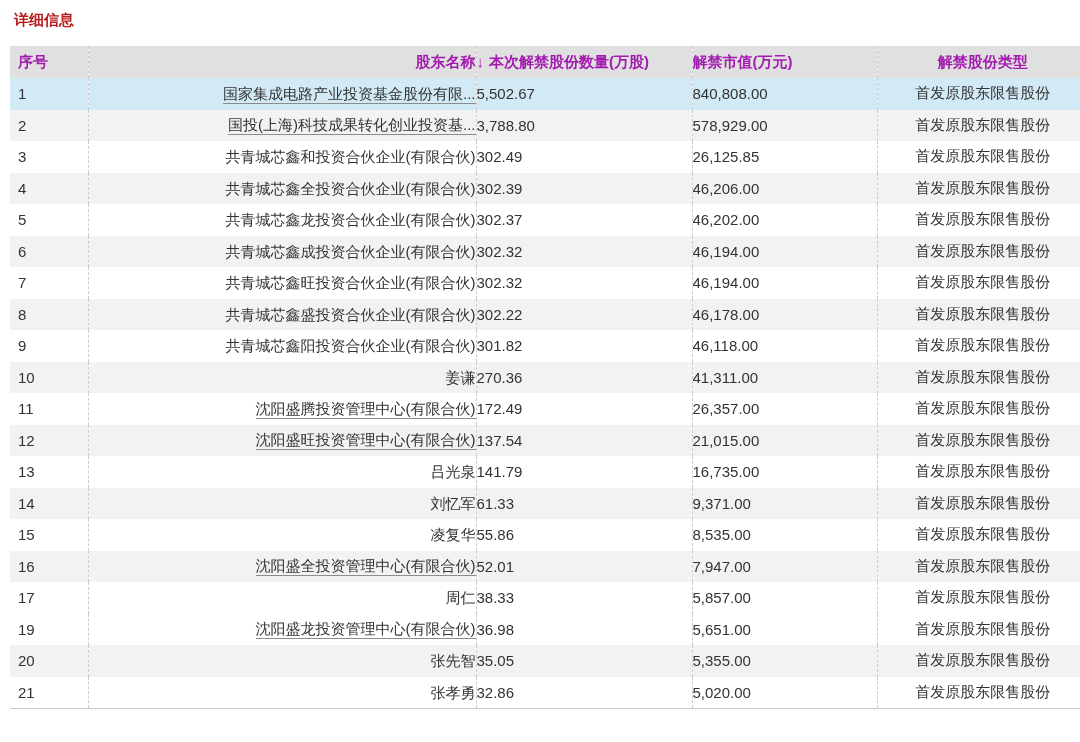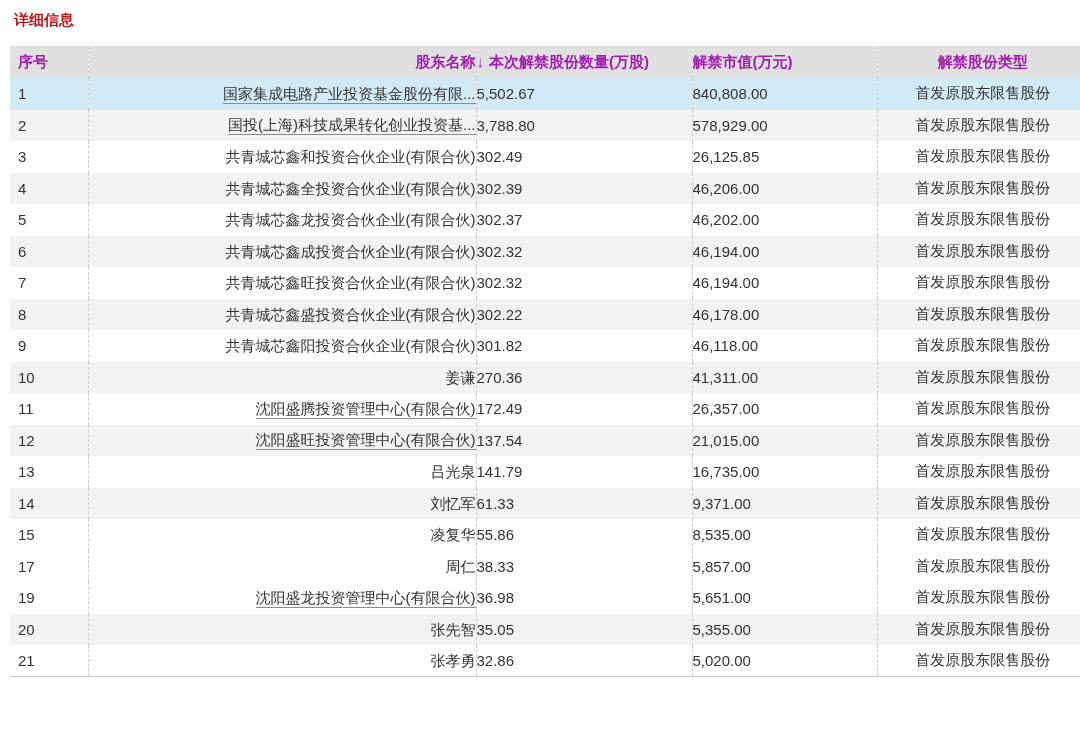--- a/index.html
+++ b/index.html
@@ -172,20 +172,27 @@
     <td class="col-val">9,371.00</td>
     <td class="col-type">首发原股东限售股份</td>
   </tr>
         <tr>
     <td class="col-index">15</td>
     <td class="col-name"><span class="name">凌复华</span></td>
     <td class="col-qty">55.86</td>
     <td class="col-val">8,535.00</td>
     <td class="col-type">首发原股东限售股份</td>
   </tr>
+        <tr class="alt">
+    <td class="col-index">16</td>
+    <td class="col-name"><span class="name link">沈阳盛全投资管理中心(有限合伙)</span></td>
+    <td class="col-qty">52.01</td>
+    <td class="col-val">7,947.00</td>
+    <td class="col-type">首发原股东限售股份</td>
+  </tr>
         <tr>
     <td class="col-index">17</td>
     <td class="col-name"><span class="name">周仁</span></td>
     <td class="col-qty">38.33</td>
     <td class="col-val">5,857.00</td>
     <td class="col-type">首发原股东限售股份</td>
   </tr>
         <tr>
     <td class="col-index">19</td>
     <td class="col-name"><span class="name link">沈阳盛龙投资管理中心(有限合伙)</span></td>

